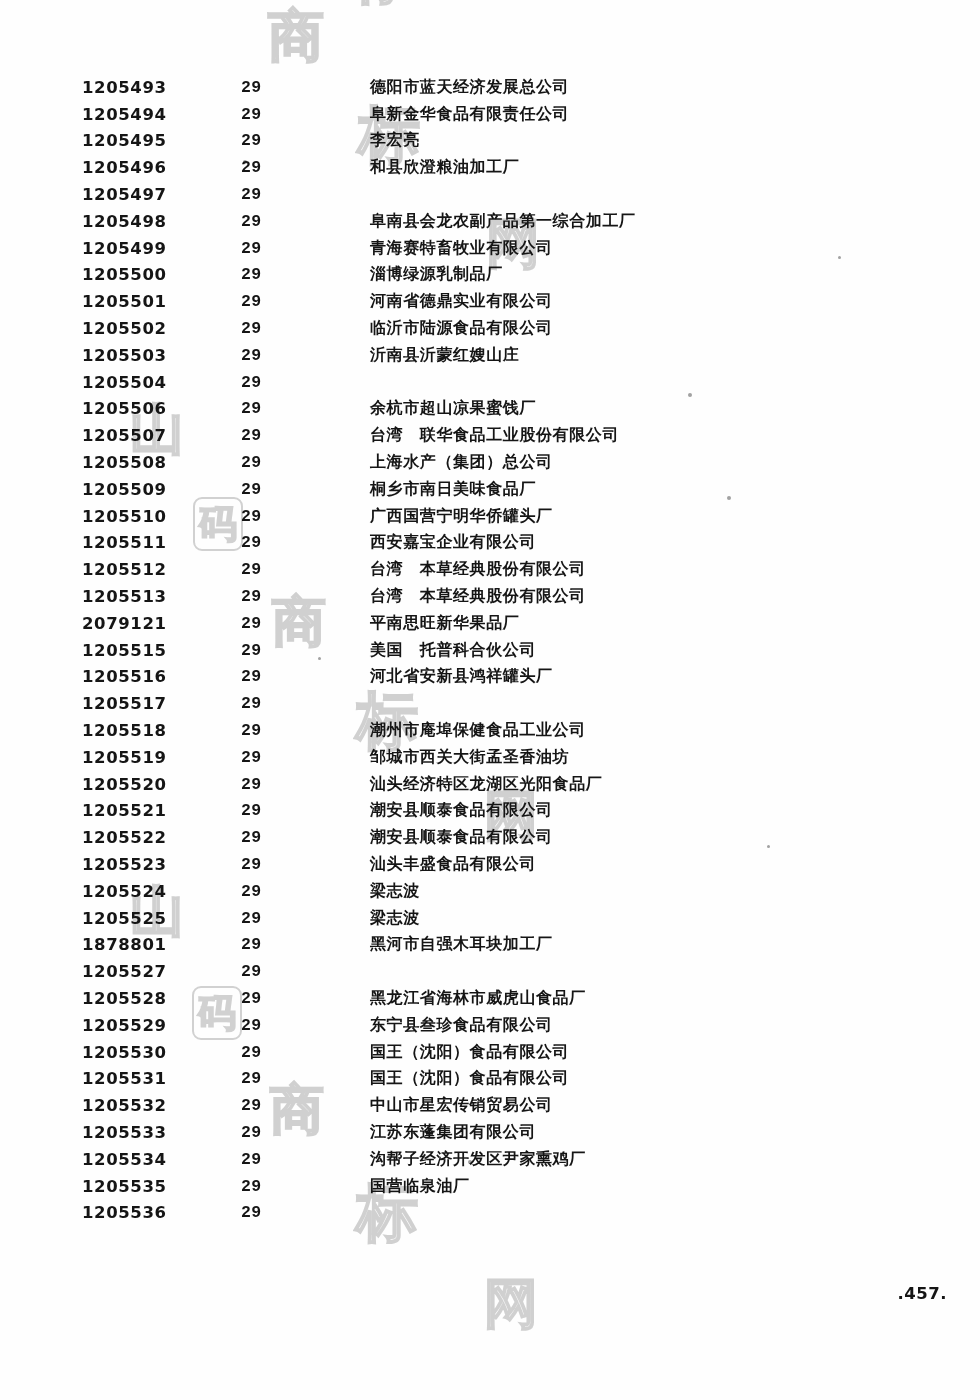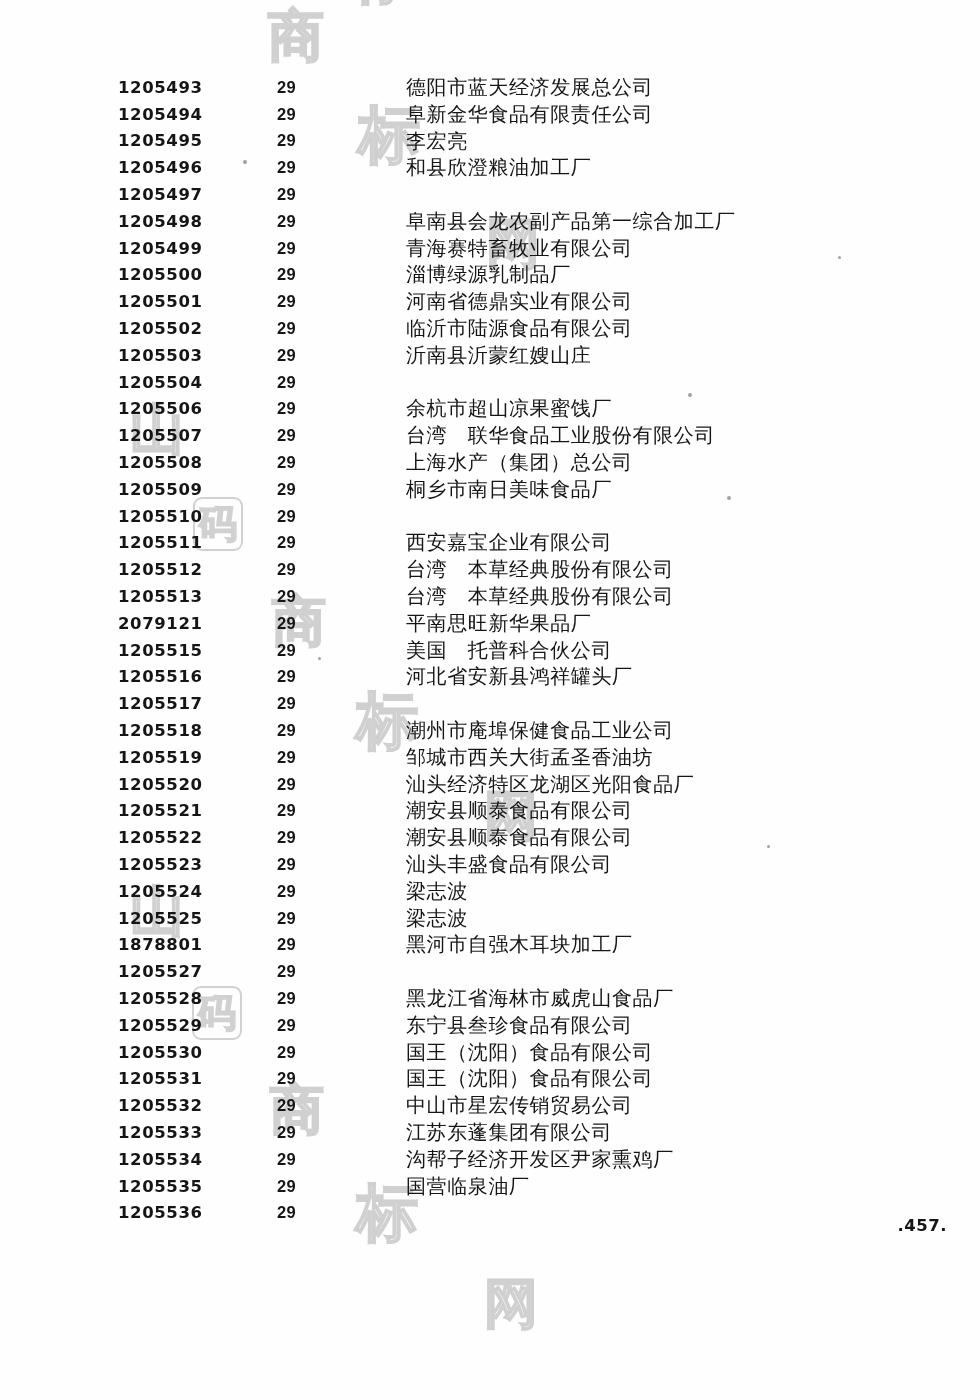--- a/index.html
+++ b/index.html
@@ -53,50 +53,50 @@
   .tbl {
     position: absolute;
     left: 0; top: 74px;
     width: 100%;
     z-index: 2;
   }
   .row {
     display: flex;
     align-items: center;
     height: 26.8px;
-    padding-left: 118px;
+    padding-left: 82px;
     color: #151515;
   }
   .cell { white-space: nowrap; }
   .reg {
     width: 159px;
     font-size: 16.5px;
     font-weight: 700;
     letter-spacing: 0.6px;
     font-family: "DejaVu Sans", "Liberation Sans", sans-serif;
   }
   .cls {
     width: 129px;
     font-size: 16.5px;
     font-weight: 700;
     letter-spacing: 0.4px;
-    font-family: Liberation Sans, sans-serif;
+    font-family: Liberation Mono, monospace;
   }
   .owner {
     flex: 1;
-    font-size: 20px;
-    font-weight: 400;
+    font-size: 16px;
+    font-weight: 700;
     letter-spacing: 0.6px;
   }
 
   
   .page-number {
     position: absolute;
     right: 33px;
-    top: 1216px;
+    top: 1284px;
     z-index: 2;
     font-size: 16.5px;
     font-weight: 700;
     letter-spacing: 0.5px;
     color: #151515;
     font-family: "DejaVu Sans", "Liberation Sans", sans-serif;
   }
 </style>
 </head>
 <body>
@@ -206,20 +206,21 @@
         <span class="cell owner">上海水产（集团）总公司</span>
       </div>
       <div class="row">
         <span class="cell reg">1205509</span>
         <span class="cell cls">29</span>
         <span class="cell owner">桐乡市南日美味食品厂</span>
       </div>
       <div class="row">
         <span class="cell reg">1205510</span>
         <span class="cell cls">29</span>
+        <span class="cell owner">广西国营宁明华侨罐头厂</span>
       </div>
       <div class="row">
         <span class="cell reg">1205511</span>
         <span class="cell cls">29</span>
         <span class="cell owner">西安嘉宝企业有限公司</span>
       </div>
       <div class="row">
         <span class="cell reg">1205512</span>
         <span class="cell cls">29</span>
         <span class="cell owner">台湾　本草经典股份有限公司</span>

